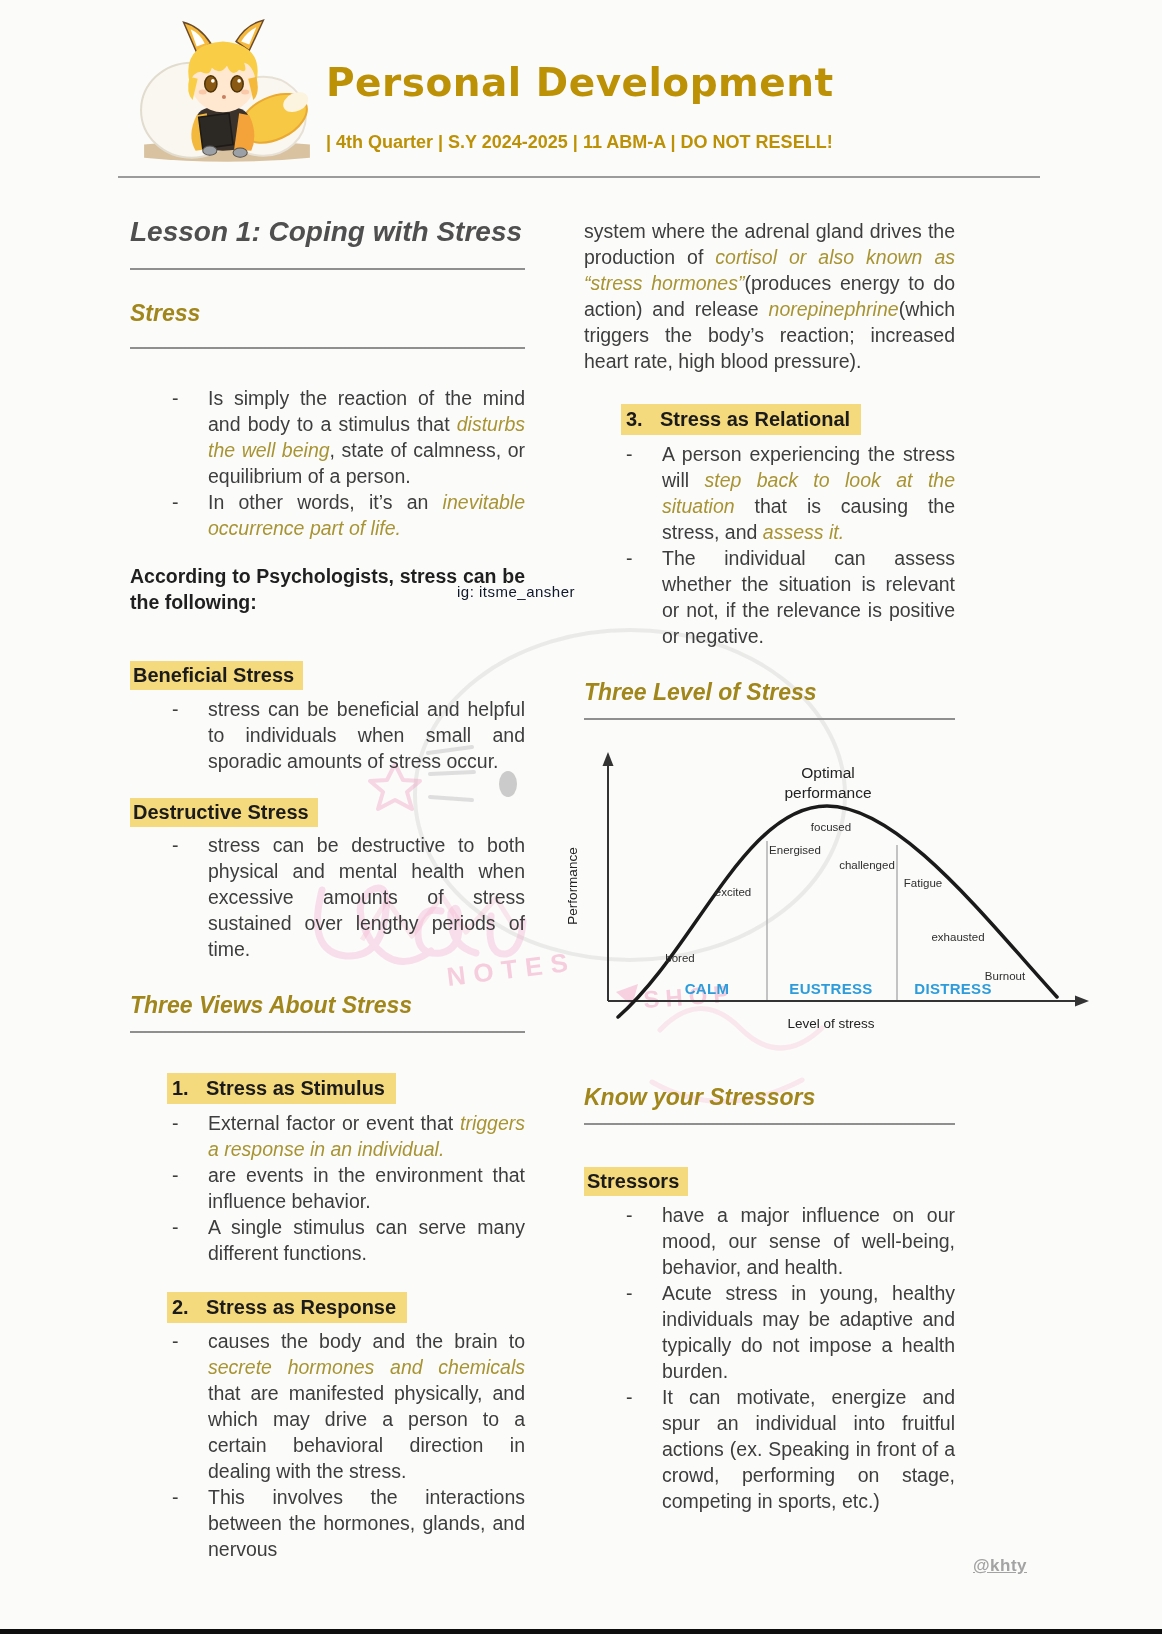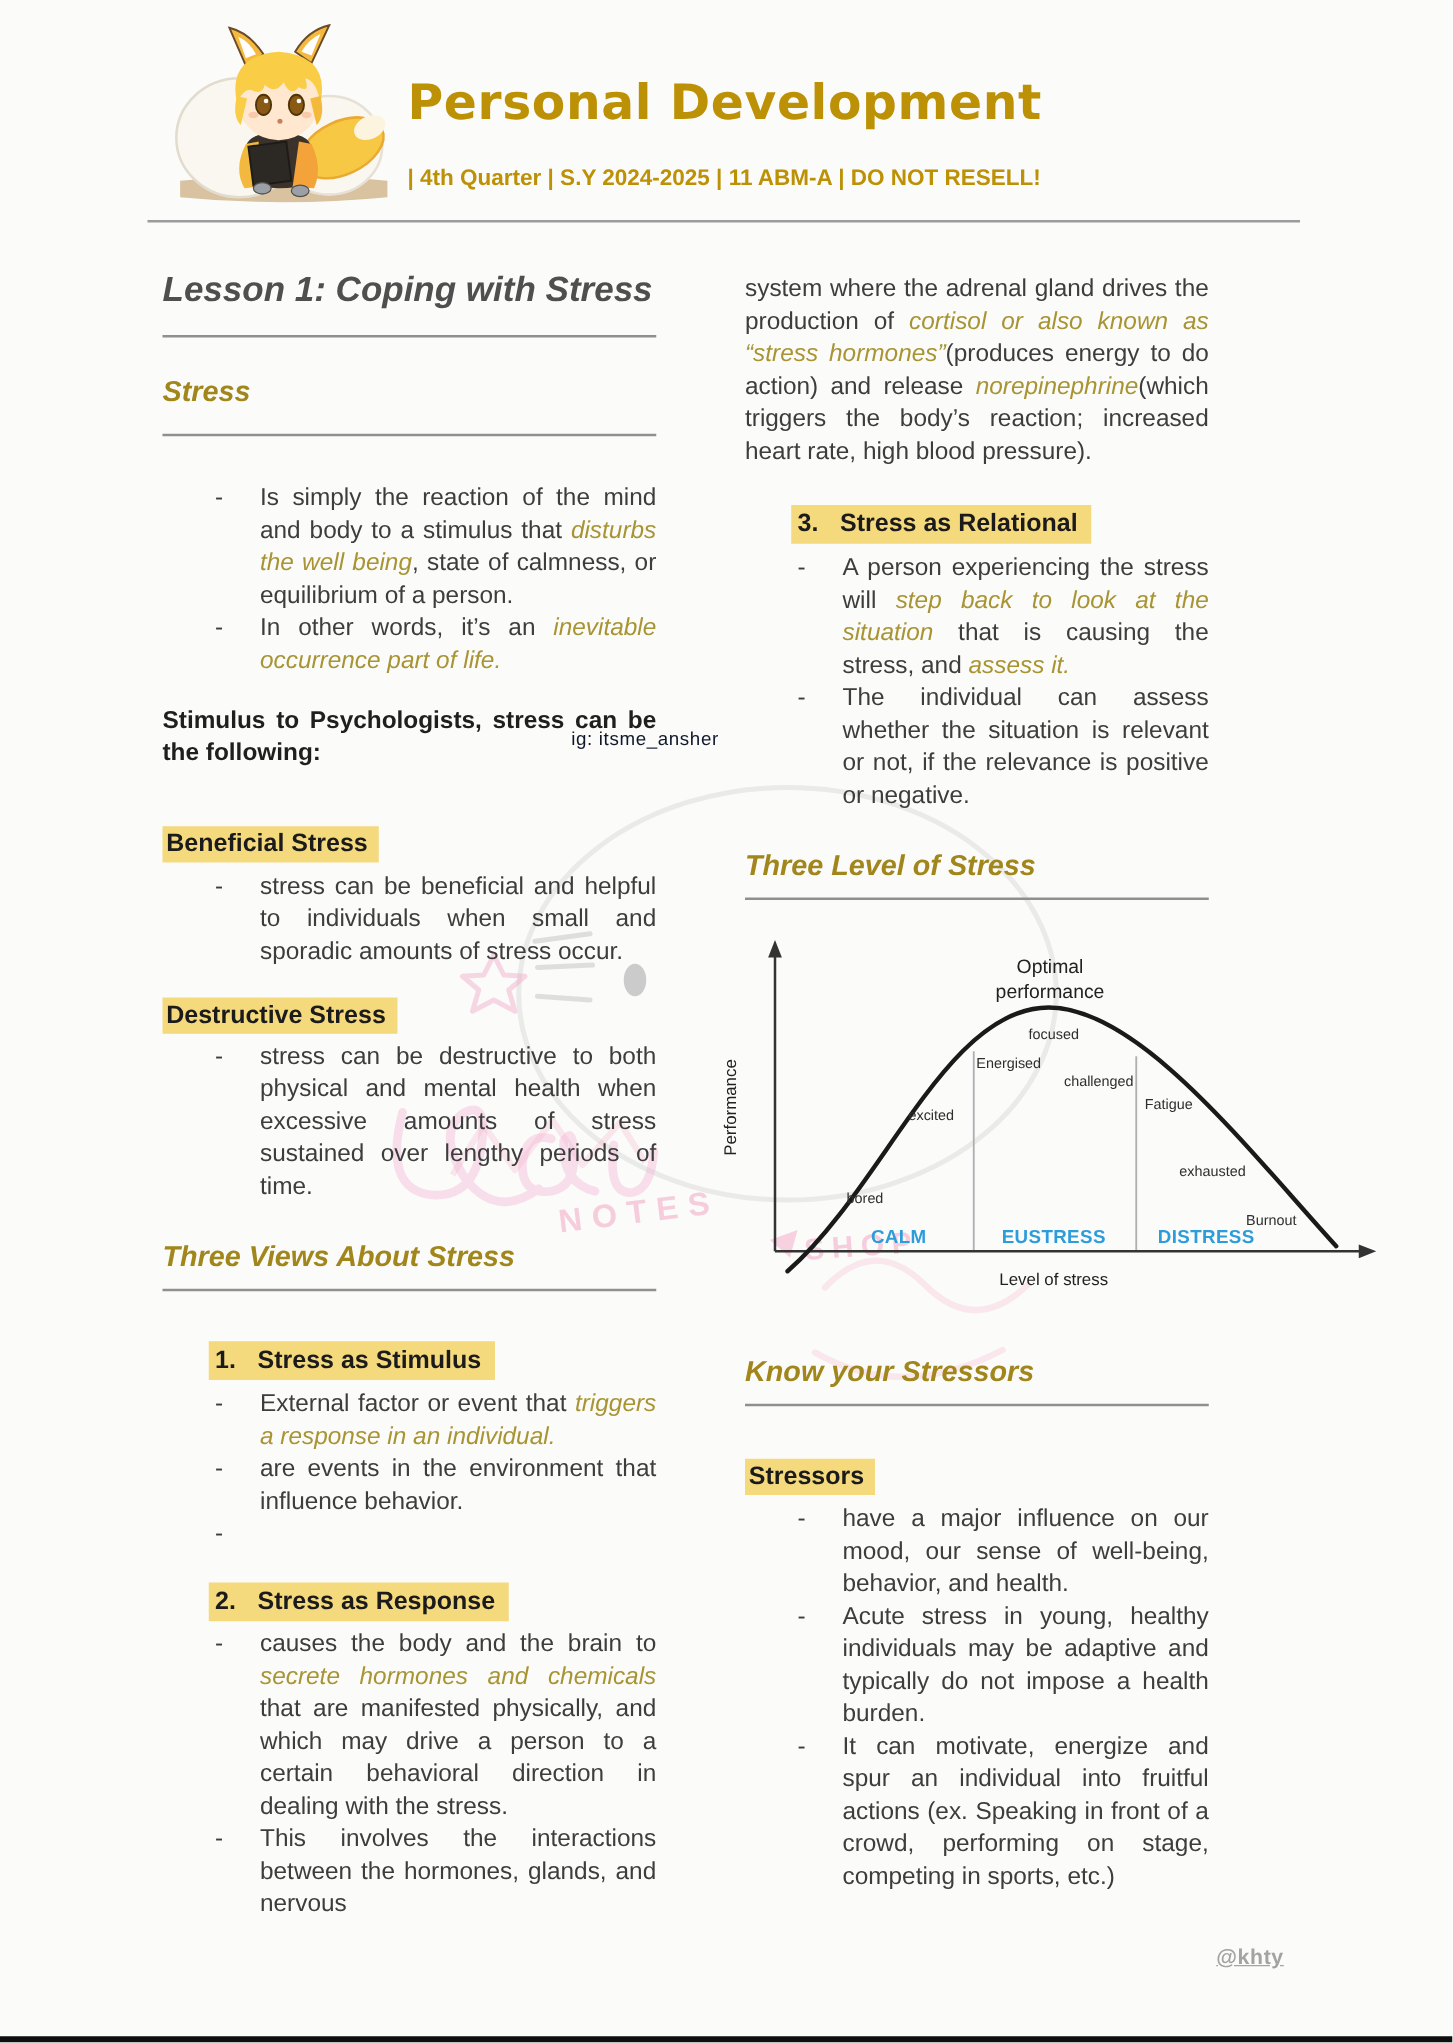--- a/index.html
+++ b/index.html
@@ -17,21 +17,21 @@
   .hdr-sub{
     position:absolute;left:326px;top:132px;
     font-size:18px;font-weight:bold;color:#bd9105;
   }
   .hdr-rule{position:absolute;left:118px;top:176px;width:922px;height:0;
     border-top:2.5px solid #9b9b9b;}
   #mascot{position:absolute;left:136px;top:16px;width:182px;height:152px;}
   
   .col{position:absolute;top:210px;z-index:2;}
   #col-left{left:130px;width:395px;}
-  #col-right{left:596px;width:371px;}
+  #col-right{left:584px;width:371px;}
   .body-t{font-size:19.5px;line-height:26px;text-align:justify;color:#3d3d3d;margin:0;}
   .lesson-title{font-size:28px;font-style:italic;font-weight:bold;color:#4f4f4f;margin:6px 0 0 0;}
   .gold-h{font-size:23px;font-style:italic;font-weight:bold;color:#a1861b;margin:0;}
   .sec-hr{border:none;border-top:2px solid #8f8f8f;margin:0;height:0;width:100%;}
   .bold-p{font-weight:bold;color:#1f1f1f;}
   .gi{color:#a89433;font-style:italic;}
   .hl{display:inline-block;background:#F5D97D;padding:1px 9px 2px 3px;
       font-weight:bold;font-size:20px;color:#1b1b1b;line-height:26px;}
   .num-hl{display:inline-flex;background:#F5D97D;padding:2px 11px 3px 5px;
       font-weight:bold;font-size:20px;color:#1b1b1b;line-height:26px;margin-left:37px;}
@@ -114,21 +114,21 @@
     <li>
       <span class="mk">-</span>
       <span class="tx"><span>Is simply the reaction of the mind and body to a stimulus that </span><span class="gi">disturbs the well being</span><span>, state of calmness, or equilibrium of a person.</span></span>
     </li>
     <li>
       <span class="mk">-</span>
       <span class="tx"><span>In other words, it’s an </span><span class="gi">inevitable occurrence part of life.</span></span>
     </li>
   </ul>
 
-  <p class="body-t bold-p" style="margin-top:22px;">Stimulus to Psychologists, stress can be the following:</p>
+  <p class="body-t bold-p" style="margin-top:22px;">According to Psychologists, stress can be the following:</p>
 
   <div style="margin-top:46px;"><span class="hl">Beneficial Stress</span></div>
   <ul class="dash" style="margin-top:6px;">
     <li>
       <span class="mk">-</span>
       <span class="tx">stress can be beneficial and helpful to individuals when small and sporadic amounts of stress occur.</span>
     </li>
   </ul>
 
   <div style="margin-top:24px;"><span class="hl">Destructive Stress</span></div>
@@ -152,20 +152,21 @@
     <li>
       <span class="mk">-</span>
       <span class="tx"><span>External factor or event that </span><span class="gi">triggers a response in an individual.</span></span>
     </li>
     <li>
       <span class="mk">-</span>
       <span class="tx">are events in the environment that influence behavior.</span>
     </li>
     <li>
       <span class="mk">-</span>
+      <span class="tx">A single stimulus can serve many different functions.</span>
     </li>
   </ul>
 
   <div style="margin-top:26px;">
     <span class="num-hl">
         <span class="num">2.</span>
         <span>Stress as Response</span>
       </span>
   </div>
   <ul class="dash" style="margin-top:5px;">

